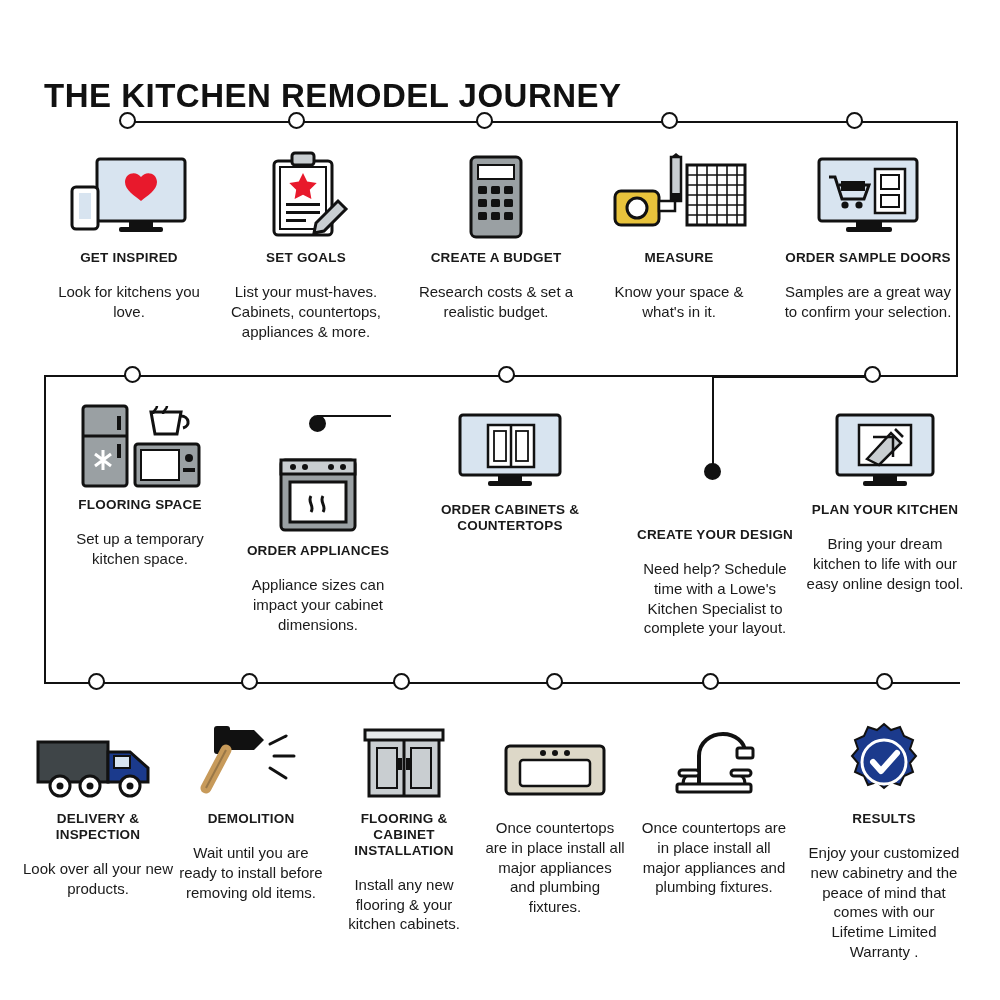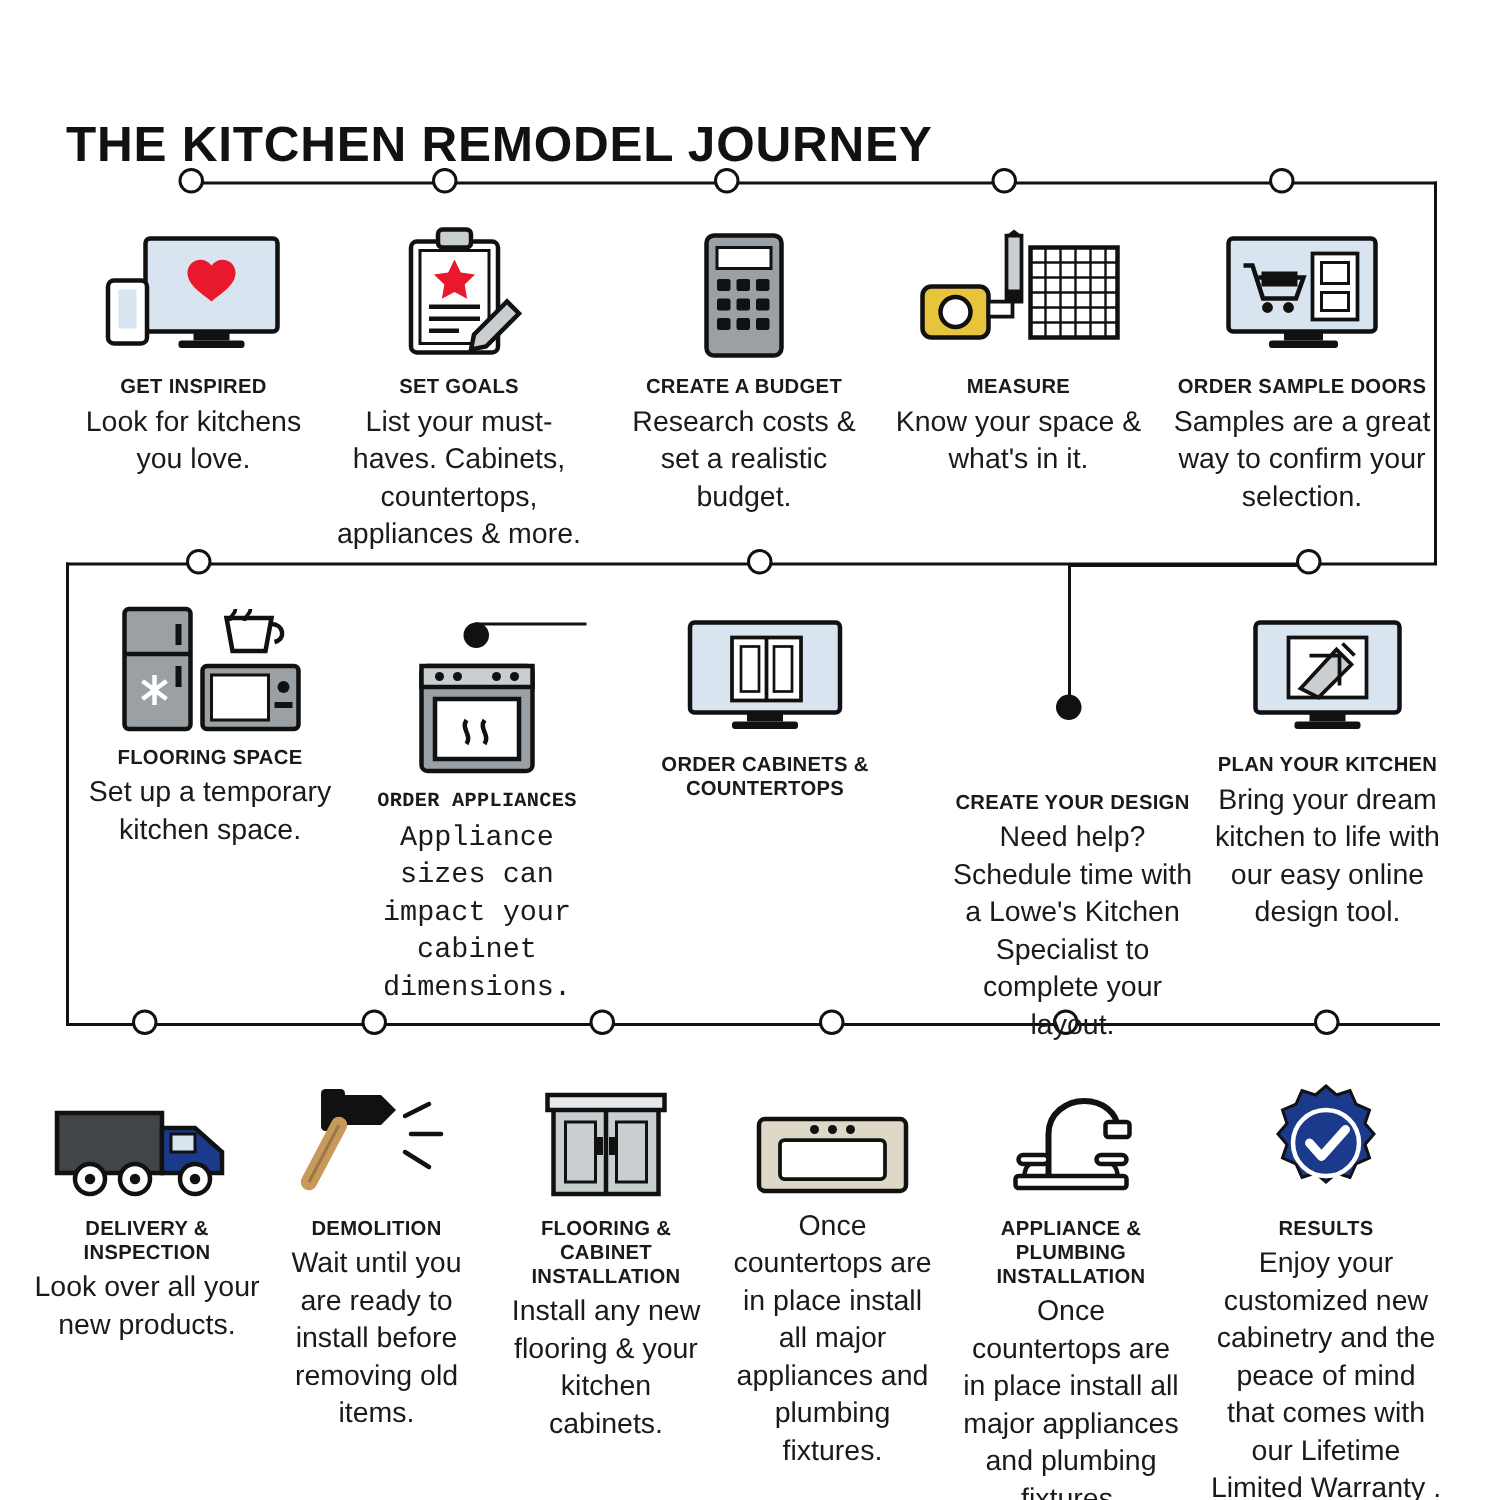--- a/index.html
+++ b/index.html
@@ -61,23 +61,23 @@
     justify-content: center;
   }
   .step .step-title {
     font-size: 13.5px;
     font-weight: bold;
     line-height: 1.18;
     letter-spacing: 0.2px;
     margin-top: 9px;
   }
   .step .step-desc {
-    font-size: 19px;
+    font-size: 15px;
     line-height: 1.32;
-    margin-top: 3px;
+    margin-top: 16px;
     color: #1a1a1a;
   }
   .step.tight .icon-wrap { height: 88px; }
 </style>
 </head>
 <body>
 
 <div id="page-title">THE KITCHEN REMODEL JOURNEY</div>
 
 <div class="track h-line" style="left:128px; top:121px; width:830px;"></div>
@@ -225,21 +225,21 @@
       <rect x="106" y="64" width="12" height="4" fill="#111"></rect>
       <path d="M74 8h30l-4 22H78z" fill="#fff" stroke="#111" stroke-width="3"></path>
       <path d="M104 12c8 0 10 10 2 12" fill="none" stroke="#111" stroke-width="3"></path>
       <path d="M80 2c0 4-4 4-4 8M90 2c0 4-4 4-4 8" stroke="#111" stroke-width="2.5" fill="none"></path>
     </svg>
   </div>
   <div class="step-title">FLOORING SPACE</div>
   <div class="step-desc">Set up a temporary kitchen space.</div>
 </div>
 
-<div class="step tight" style="left:234px; top:430px; width:168px;font-family:Liberation Mono, monospace;">
+<div class="step tight" style="left:234px; top:446px; width:168px;">
   <div class="icon-wrap">
     <svg width="86" height="78" viewBox="0 0 86 78">
       <rect x="6" y="4" width="74" height="70" rx="4" fill="#9aa0a3" stroke="#111" stroke-width="3"></rect>
       <rect x="6" y="4" width="74" height="14" fill="#c9ced1" stroke="#111" stroke-width="3"></rect>
       <circle cx="18" cy="11" r="3" fill="#111"></circle>
       <circle cx="30" cy="11" r="3" fill="#111"></circle>
       <circle cx="56" cy="11" r="3" fill="#111"></circle>
       <circle cx="68" cy="11" r="3" fill="#111"></circle>
       <rect x="15" y="26" width="56" height="40" fill="#fff" stroke="#111" stroke-width="3"></rect>
       <path d="M36 56c4-6-4-10 0-16M48 56c4-6-4-10 0-16" stroke="#111" stroke-width="3" fill="none"></path>
@@ -357,21 +357,20 @@
   <div class="icon-wrap">
     <svg width="110" height="80" viewBox="0 0 110 80">
       <path d="M40 64V34c0-14 12-22 24-22s22 8 22 18" fill="none" stroke="#111" stroke-width="4"></path>
       <rect x="78" y="26" width="16" height="10" rx="2" fill="#fff" stroke="#111" stroke-width="3"></rect>
       <rect x="18" y="62" width="74" height="8" rx="2" fill="#fff" stroke="#111" stroke-width="3"></rect>
       <path d="M24 62c0-8 6-10 10-10M86 62c0-8-6-10-10-10" fill="none" stroke="#111" stroke-width="3"></path>
       <rect x="20" y="48" width="20" height="6" rx="3" fill="#fff" stroke="#111" stroke-width="3"></rect>
       <rect x="72" y="48" width="20" height="6" rx="3" fill="#fff" stroke="#111" stroke-width="3"></rect>
     </svg>
   </div>
-  <div class="step-title">APPLIANCE &amp; PLUMBING INSTALLATION</div>
   <div class="step-desc">Once countertops are in place install all major appliances and plumbing fixtures.</div>
 </div>
 
 <div class="step" style="left:806px; top:706px; width:156px;">
   <div class="icon-wrap">
     <svg width="80" height="80" viewBox="0 0 80 80">
       <path d="M40 2l7 6 9-3 4 9 9 4-3 9 6 7-6 7 3 9-9 4-4 9-9-3-7 6-7-6-9 3-4-9-9-4 3-9-6-7 6-7-3-9 9-4 4-9 9 3z" fill="#1b3a8c" stroke="#111" stroke-width="2"></path>
       <circle cx="40" cy="40" r="22" fill="none" stroke="#fff" stroke-width="3"></circle>
       <path d="M29 40l8 9 16-18" fill="none" stroke="#fff" stroke-width="6" stroke-linecap="round" stroke-linejoin="round"></path>
     </svg>

